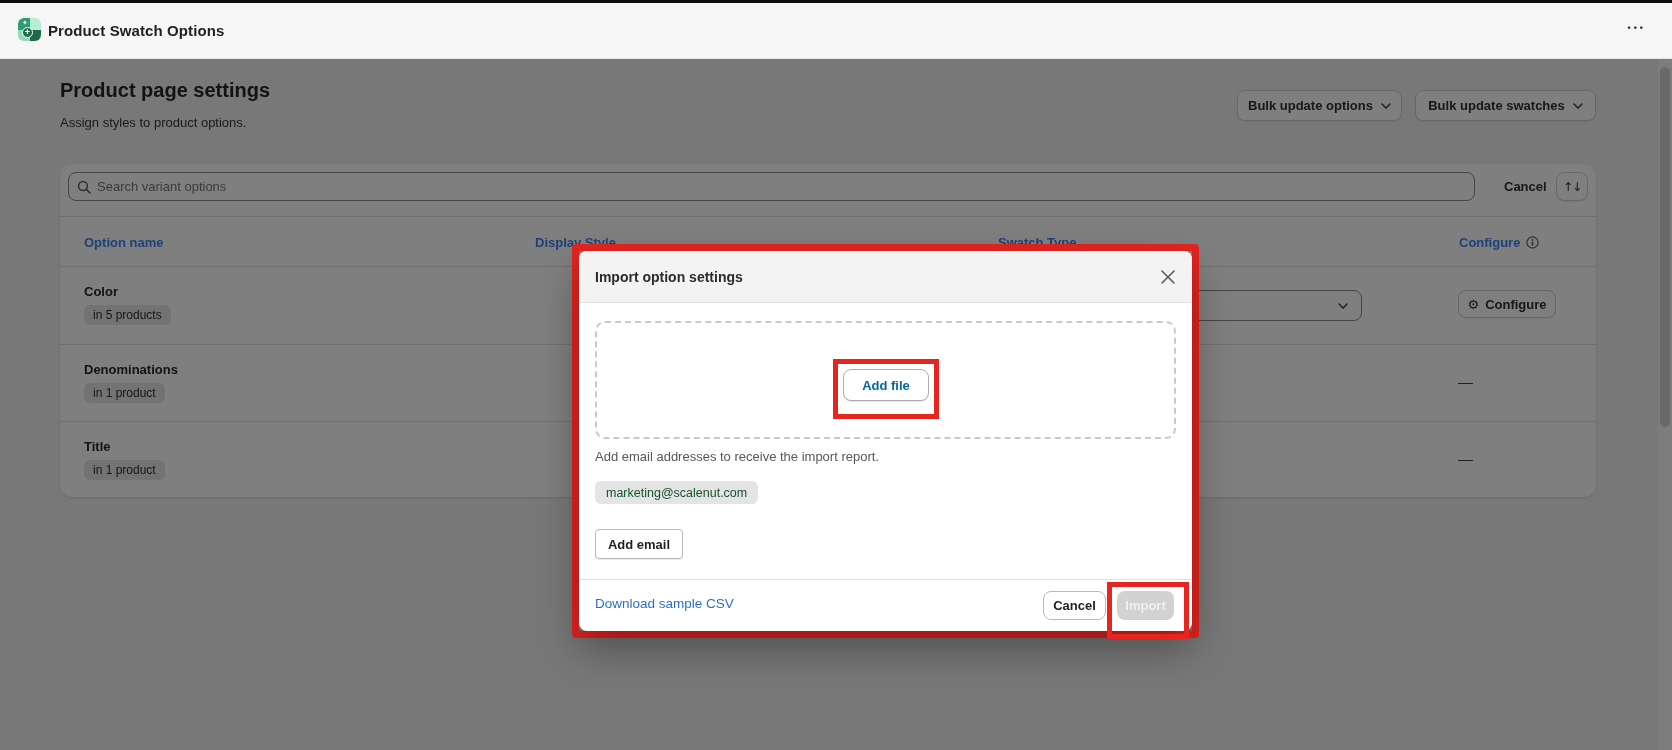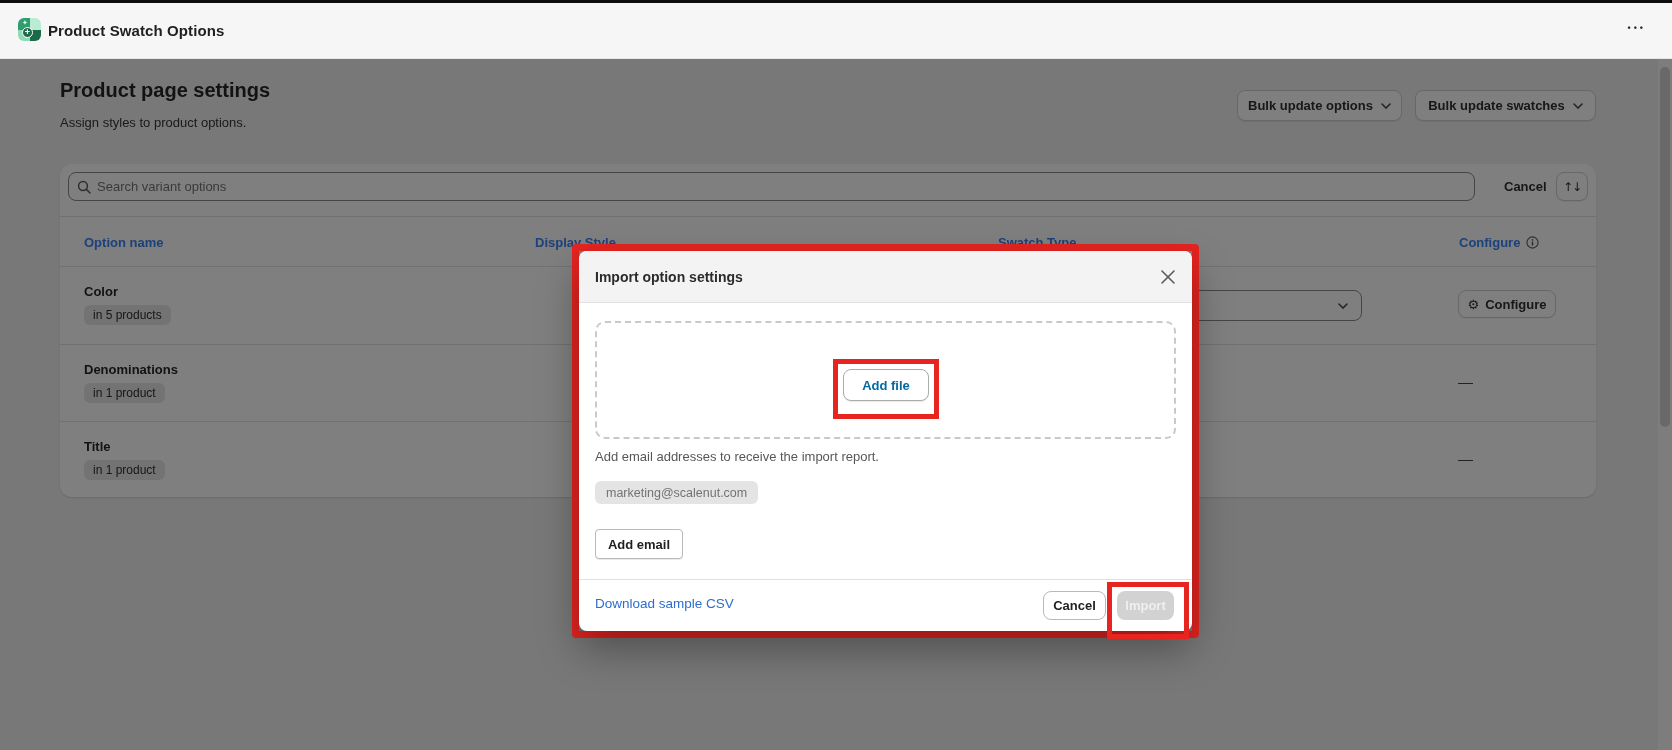--- a/index.html
+++ b/index.html
@@ -91,21 +91,21 @@
 
   .dropzone { position:absolute; left:16px; top:70px; width:581px; height:118px; border:2px dashed #c9c9c9;
               border-radius:10px; }
   .boxB { position:absolute; left:254px; top:108px; width:106px; height:60px; border-width:5px; }
   .addfile-btn { position:absolute; left:5px; top:5px; width:86px; height:32px; background:#fff; border:1px solid #ababab;
                  border-radius:8px; font-size:13px; font-weight:600; color:#0369a1; display:flex; align-items:center;
                  justify-content:center; cursor:pointer; box-shadow:0 1px 0 rgba(0,0,0,.08); }
 
   .email-caption { position:absolute; left:16px; top:198px; font-size:13px; color:#575757; }
   .email-tag { position:absolute; left:16px; top:230px; height:23px; background:#e4e4e4; border-radius:6px;
-               display:flex; align-items:center; padding:0 11px; font-size:12.5px; color:#737373; }
+               display:flex; align-items:center; padding:0 11px; font-size:12.5px; color:#14532d; }
   .addemail-btn { position:absolute; left:16px; top:278px; width:88px; height:30px; background:#fff; border:1px solid #b9b9b9;
                   border-radius:4px; font-size:13px; font-weight:600; color:#1f1f1f; display:flex; align-items:center;
                   justify-content:center; cursor:pointer; box-shadow:0 1px 0 rgba(0,0,0,.08); }
 
   .modal-footer { position:absolute; left:0; top:328px; width:100%; height:52px; border-top:1px solid #e1e1e1; }
   .dl-link { position:absolute; left:16px; top:16px; font-size:13.5px; color:#2c6ecb; cursor:pointer; }
   .cancel-btn { position:absolute; right:86px; top:11px; width:63px; height:29px; background:#fff; border:1px solid #b9b9b9;
                 border-radius:8px; font-size:13px; font-weight:600; color:#1f1f1f; display:flex; align-items:center;
                 justify-content:center; cursor:pointer; }
   .import-btn { position:absolute; right:18px; top:11px; width:57px; height:29px; background:#d2d2d2; border:none;

